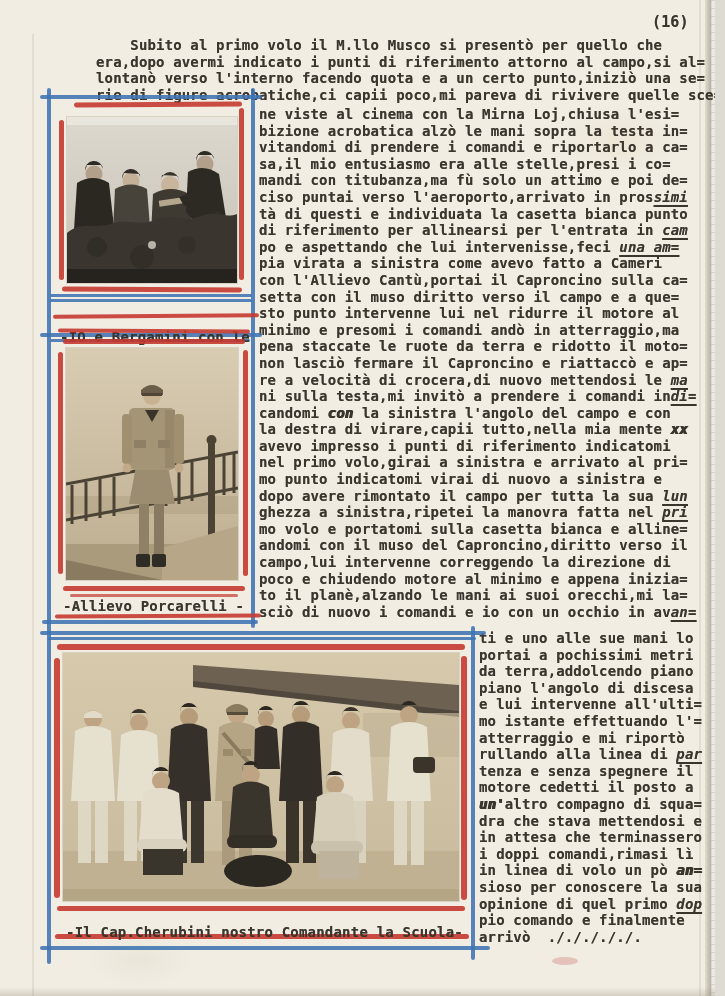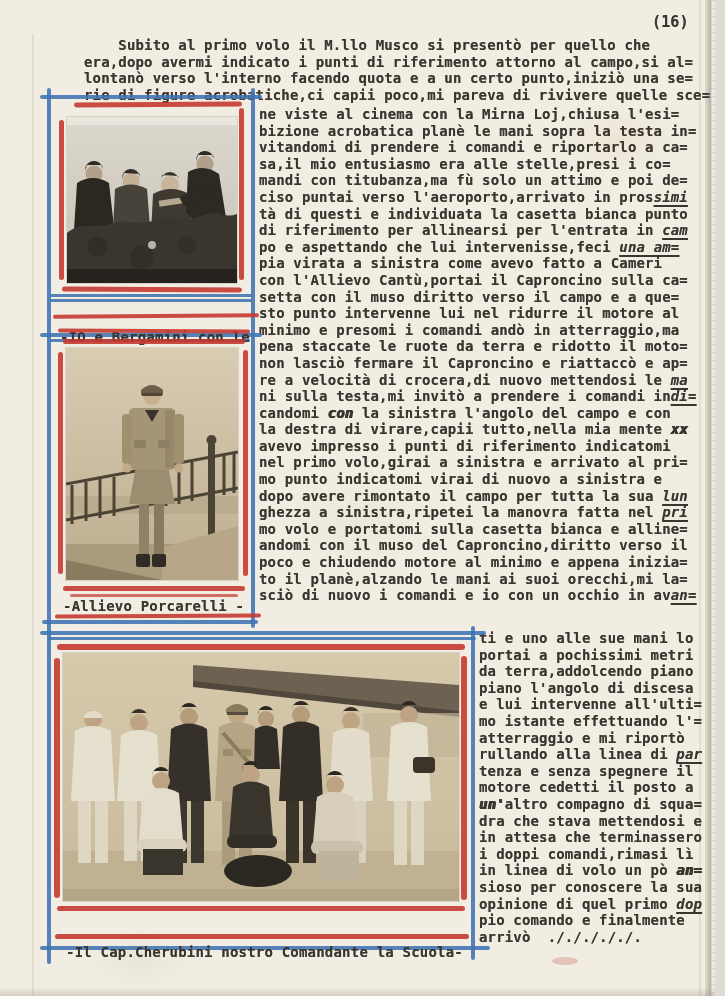--- a/index.html
+++ b/index.html
@@ -56,29 +56,29 @@
 
   <div class="edge-right-backing"></div>
   <div class="edge-right-line"></div>
   <div class="faint-v" style="left:699px;top:0;height:996px;"></div>
   <div class="faint-v" style="left:32px;top:34px;height:962px;"></div>
   <div class="bottom-shadow"></div>
   <div class="smudge" style="left:552px;top:957px;width:26px;height:8px;background:rgba(205,115,105,.35);"></div>
 
   <div class="abs typeline" style="left:652px;top:14px;font-size:15px;">(16)</div>
 
-  <div class="abs" style="left:84px;top:37px;">
+  <div class="abs" style="left:96px;top:37px;">
       <div class="typeline">    Subito al primo volo il M.llo Musco si presentò per quello che</div>
       <div class="typeline">era,dopo avermi indicato i punti di riferimento attorno al campo,si al=</div>
       <div class="typeline">lontanò verso l'interno facendo quota e a un certo punto,iniziò una se=</div>
       <div class="typeline">rie di figure acrobatiche,ci capii poco,mi pareva di rivivere quelle sce=</div>
     </div>
   <div class="abs" style="left:259px;top:106px;">
       <div class="typeline">ne viste al cinema con la Mirna Loj,chiusa l'esi=</div>
-      <div class="typeline">bizione acrobatica planè le mani sopra la testa in=</div>
+      <div class="typeline">bizione acrobatica alzò le mani sopra la testa in=</div>
       <div class="typeline">vitandomi di prendere i comandi e riportarlo a ca=</div>
       <div class="typeline">sa,il mio entusiasmo era alle stelle,presi i co=</div>
       <div class="typeline">mandi con titubanza,ma fù solo un attimo e poi de=</div>
       <div class="typeline">ciso puntai verso l'aeroporto,arrivato in pros<u>simi</u></div>
       <div class="typeline">tà di questi e individuata la casetta bianca punto</div>
       <div class="typeline">di riferimento per allinearsi per l'entrata in <u>cam</u></div>
       <div class="typeline">po e aspettando che lui intervenisse,feci <u>una am=</u></div>
       <div class="typeline">pia virata a sinistra come avevo fatto a Cameri</div>
       <div class="typeline">con l'Allievo Cantù,portai il Caproncino sulla ca=</div>
       <div class="typeline">setta con il muso diritto verso il campo e a que=</div>
@@ -90,20 +90,21 @@
       <div class="typeline">ni sulla testa,mi invitò a prendere i comandi in<u>di=</u></div>
       <div class="typeline">candomi <b class="ov">con</b> la sinistra l'angolo del campo e con</div>
       <div class="typeline">la destra di virare,capii tutto,nella mia mente <b class="ov">xx</b></div>
       <div class="typeline">avevo impresso i punti di riferimento indicatomi</div>
       <div class="typeline">nel primo volo,girai a sinistra e arrivato al pri=</div>
       <div class="typeline">mo punto indicatomi virai di nuovo a sinistra e</div>
       <div class="typeline">dopo avere rimontato il campo per tutta la sua <u>lun</u></div>
       <div class="typeline">ghezza a sinistra,ripetei la manovra fatta nel <u>pri</u></div>
       <div class="typeline">mo volo e portatomi sulla casetta bianca e alline=</div>
       <div class="typeline">andomi con il muso del Caproncino,diritto verso il</div>
+      <div class="typeline">campo,lui intervenne correggendo la direzione di</div>
       <div class="typeline">poco e chiudendo motore al minimo e appena inizia=</div>
       <div class="typeline">to il planè,alzando le mani ai suoi orecchi,mi la=</div>
       <div class="typeline">sciò di nuovo i comandi e io con un occhio in av<u>an=</u></div>
     </div>
   <div class="abs" style="left:479px;top:630px;">
       <div class="typeline">ti e uno alle sue mani lo</div>
       <div class="typeline">portai a pochissimi metri</div>
       <div class="typeline">da terra,addolcendo piano</div>
       <div class="typeline">piano l'angolo di discesa</div>
       <div class="typeline">e lui intervenne all'ulti=</div>
@@ -333,17 +334,17 @@
       <ellipse cx="195" cy="218" rx="34" ry="16" fill="#2b2721"></ellipse>
       <circle cx="272" cy="132" r="9" fill="#bfa483"></circle>
         <path d="M263,128 a9,9 0 0 1 18,-2 l-1,-4 -16,0 z" fill="#2c2821"></path>
       <path d="M254,144 q18,-10 36,0 l4,46 h-44 z" fill="#d7cfba"></path>
         <rect x="248" y="188" width="52" height="13" rx="6" fill="#c9c1ac"></rect>
       <rect x="256" y="198" width="40" height="28" fill="#beb49e"></rect>
     </g>
     <rect x="0" y="236" width="396" height="12" fill="#b4a584"></rect>
   </svg>
 
-  <div class="abs caption" style="left:66px;top:944px;">
+  <div class="abs caption" style="left:66px;top:924px;">
       <div class="typeline">-Il Cap.Cherubini nostro Comandante la Scuola-</div>
     </div>
 
 </div>
 
 </body></html>

